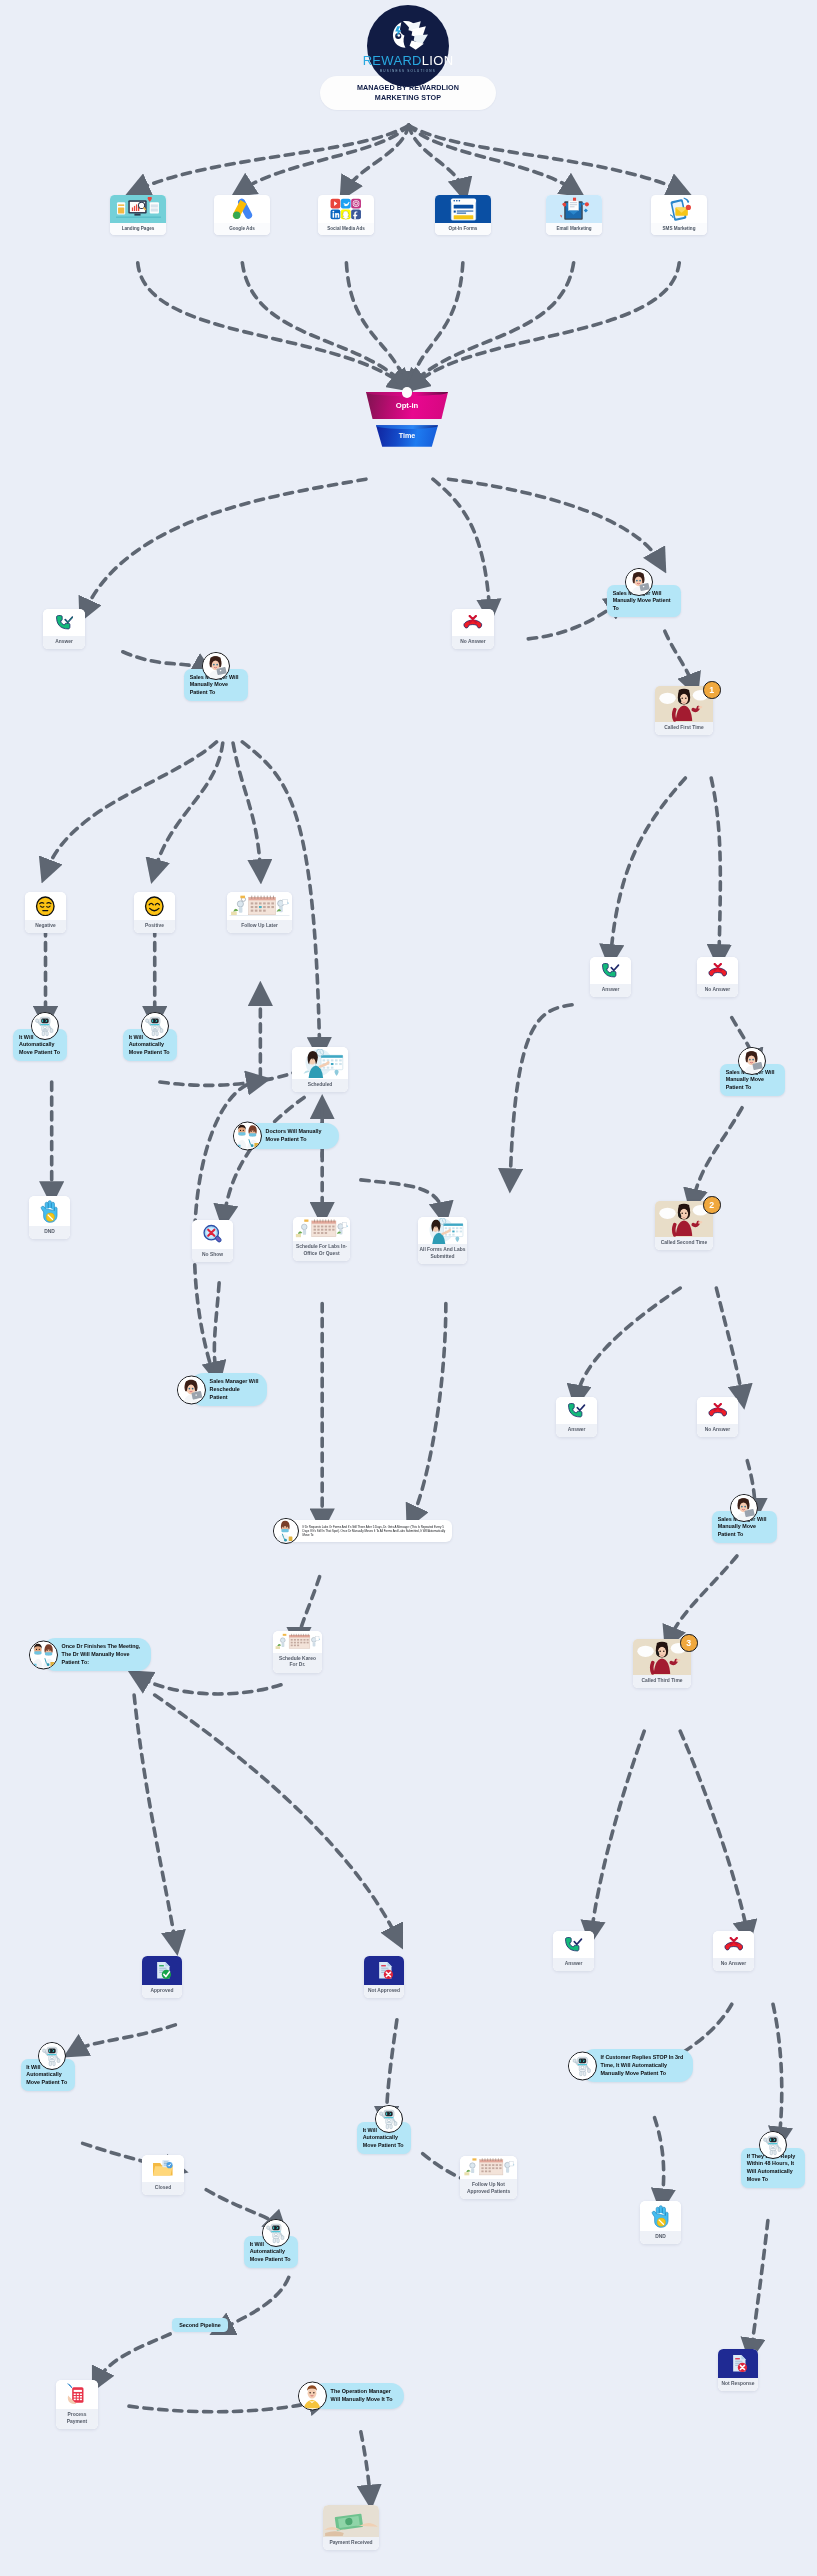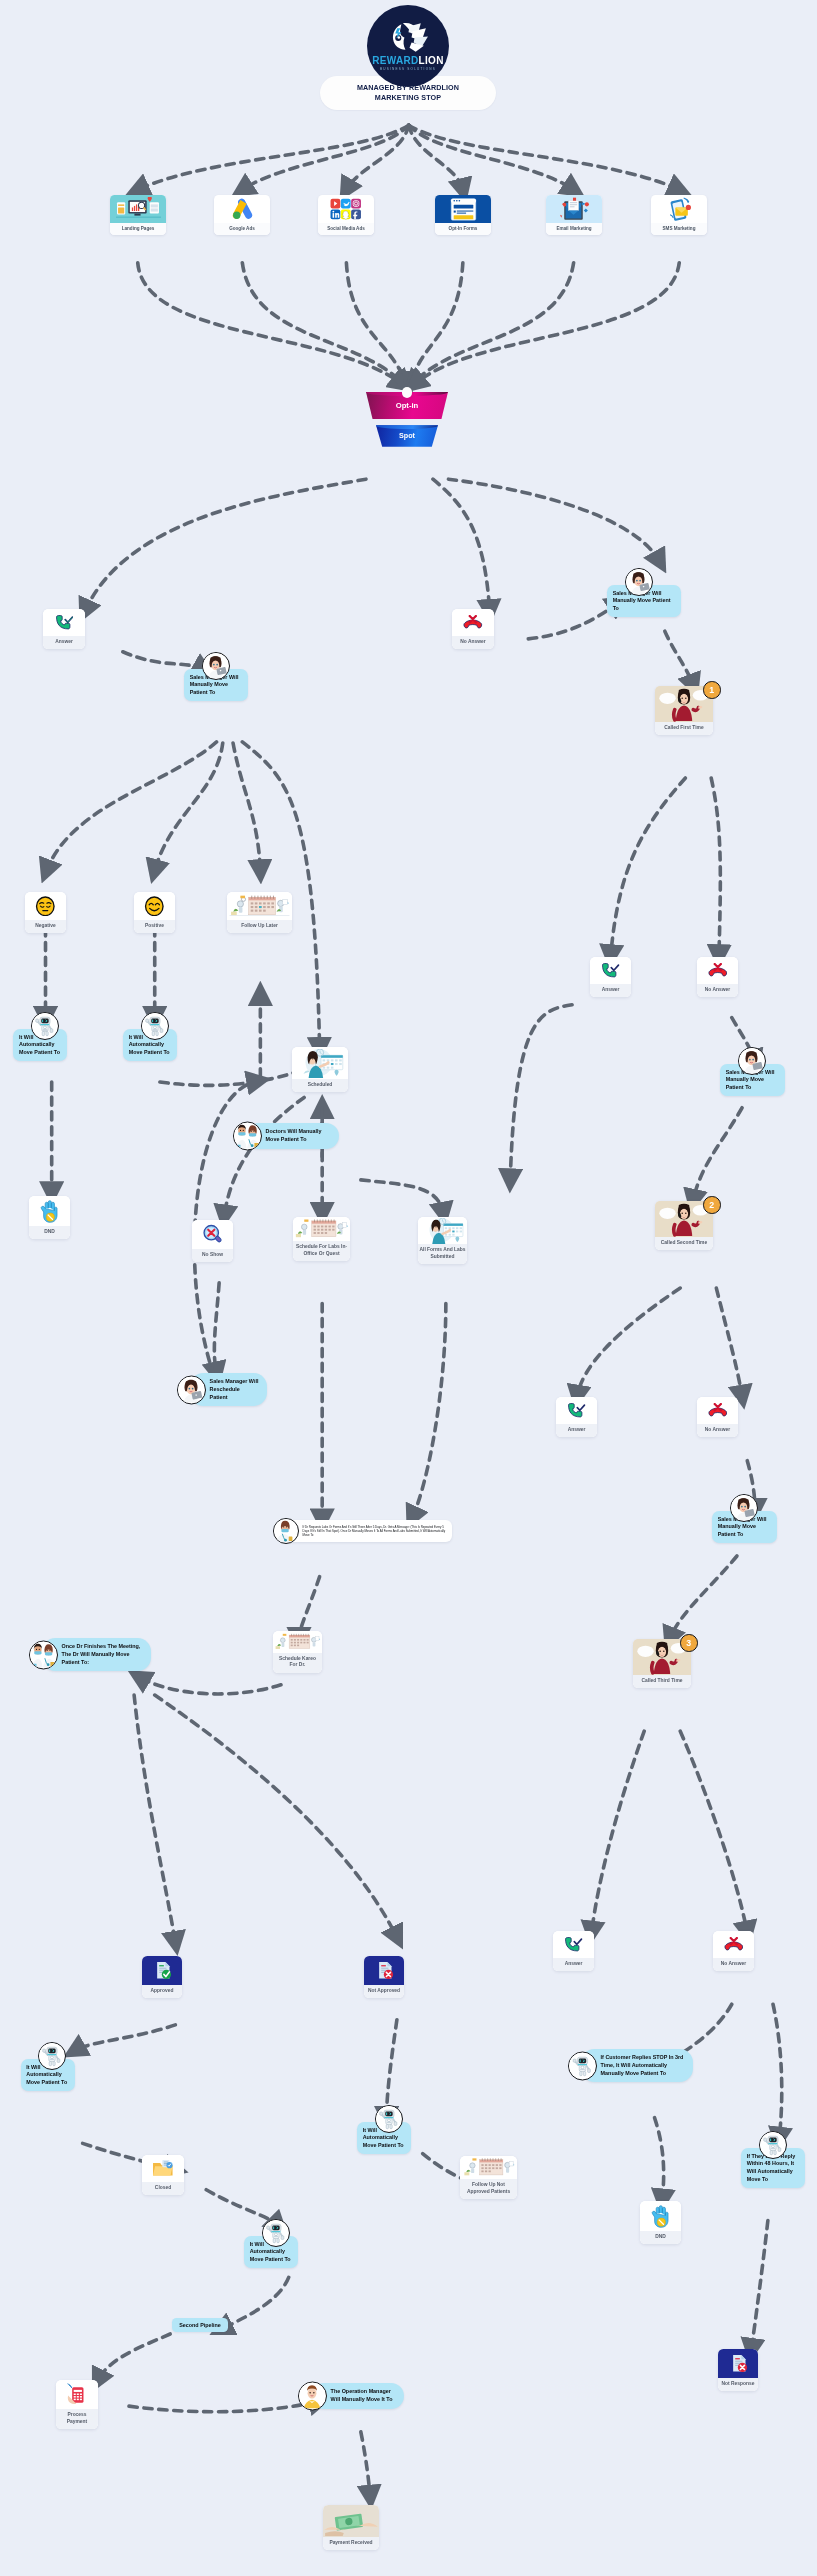--- a/index.html
+++ b/index.html
@@ -27,21 +27,21 @@
     position: absolute;
     width: 82px; height: 82px;
     border-radius: 50%;
     background: #111c44;
     display: flex; flex-direction: column;
     align-items: center; justify-content: center;
     z-index: 6;
   }
   .lion-mark { width: 44px; height: 34px; margin-bottom: 1px; }
   .brand-word {
-    font-size: 10px; font-weight: bold; letter-spacing: 0.3px;
+    font-size: 13px; font-weight: normal; letter-spacing: 0.3px;
     color: #ffffff; line-height: 1;
   }
   .brand-word .hl { color: #29a8e0; }
   .brand-sub {
     font-size: 3.1px; letter-spacing: 1.2px; color: #8fb6cf;
     margin-top: 1.5px;
   }
   .brand-pill {
     position: absolute;
     background: #fdfdfd;
@@ -456,21 +456,21 @@
     </div>
     <div class="cap">SMS Marketing</div>
   </div>
 
   <div class="funnel-wrap" style="left:366px; top:392px;">
     <div class="funnel-dot"></div>
     <div class="funnel-pink">
       <span class="funnel-label">Opt-in</span>
     </div>
     <div class="funnel-blue">
-      <span class="funnel-label">Spot</span>
+      <span class="funnel-label">Time</span>
     </div>
   </div>
 
   <div class="card" style="left:43px; top:609px; width:42px;">
     <div class="art" style="height:27px;">
       <svg width="18.5" height="15.5" viewBox="0 0 36 30">
         <path d="M3 4 c0 -2 2 -3 4 -3 l4 0 c2 0 3 1 3 3 l0 4 c0 2 -1 3 -3 3 c0 4 4 8 8 8 c0 -2 1 -3 3 -3 l4 0 c2 0 3 1 3 3 l0 4 c0 2 -1 4 -3 4 C9 27 3 17 3 4z" fill="#13b97a" stroke="#1f2a6b" stroke-width="1.6"></path>
         <path d="M20 9 L25 14 L34 4" fill="none" stroke="#1f2a6b" stroke-width="3.2" stroke-linecap="round"></path>
         <path d="M20 9 L25 14 L34 4" fill="none" stroke="#13b97a" stroke-width="1.4" stroke-linecap="round"></path>
       </svg>

